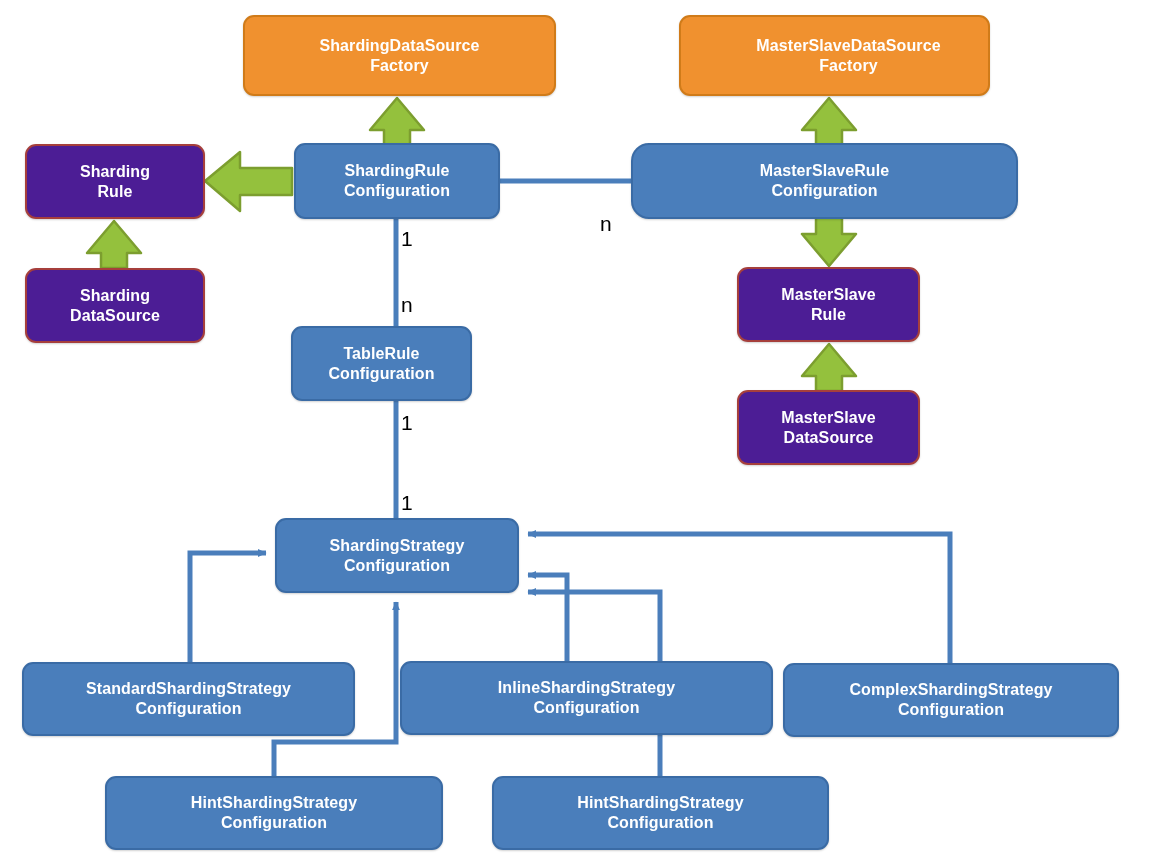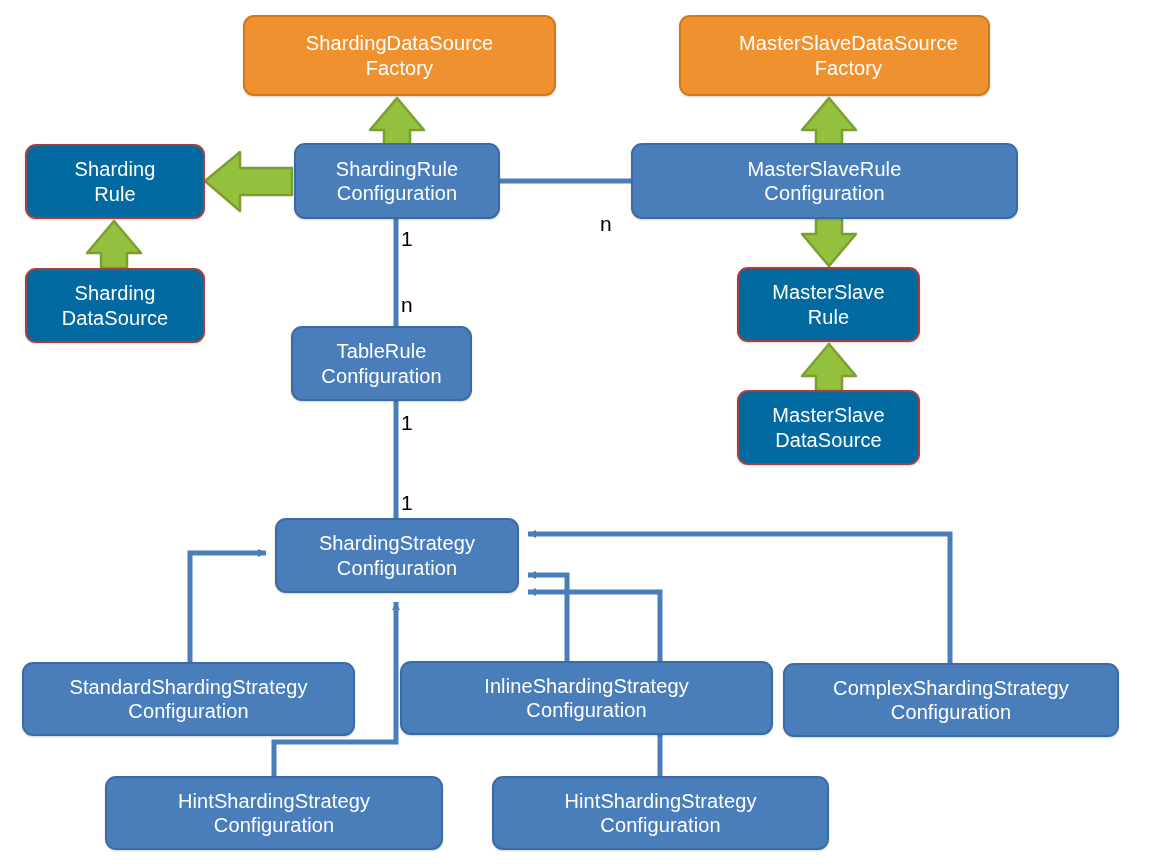--- a/index.html
+++ b/index.html
@@ -22,34 +22,35 @@
   }
   .node{
     position:absolute;
     box-sizing:border-box;
     display:flex;
     align-items:center;
     justify-content:center;
     text-align:center;
     border-radius:11px;
     color:#ffffff;
-    font-size:20px;
+    font-size:16px;
     line-height:1.22;
     letter-spacing:0.1px;
     padding:2px 8px;
     z-index:5;
+    font-weight:bold;
   }
   .node .label{ display:block; }
   .node.blue{
     background:#4A7EBB;
     border:2px solid #3A6BA5;
     box-shadow:0 1px 2px rgba(0,0,0,0.18);
   }
   .node.red{
-    background:#0369a1;
+    background:#4c1d95;
     border:2px solid #A63F3C;
     box-shadow:0 1px 2px rgba(0,0,0,0.18);
   }
   .node.orange{
     background:#F0912F;
     border:2px solid #D07B19;
     box-shadow:0 1px 2px rgba(0,0,0,0.18);
   }
   .mult{
     position:absolute;
@@ -127,21 +128,21 @@
           <span class="label">Sharding</span>
           <span class="label">Rule</span>
         </div>
       </div>
       <div class="node blue" style="left: 294px; top: 143px; width: 206px; height: 76px;">
         <div>
           <span class="label">ShardingRule</span>
           <span class="label">Configuration</span>
         </div>
       </div>
-      <div class="node blue" style="left: 631px; top: 143px; width: 387px; height: 76px;">
+      <div class="node blue" style="left: 631px; top: 143px; width: 387px; height: 76px; border-radius: 18px;">
         <div>
           <span class="label">MasterSlaveRule</span>
           <span class="label">Configuration</span>
         </div>
       </div>
       <div class="node red" style="left: 25px; top: 268px; width: 180px; height: 75px;">
         <div>
           <span class="label">Sharding</span>
           <span class="label">DataSource</span>
         </div>

